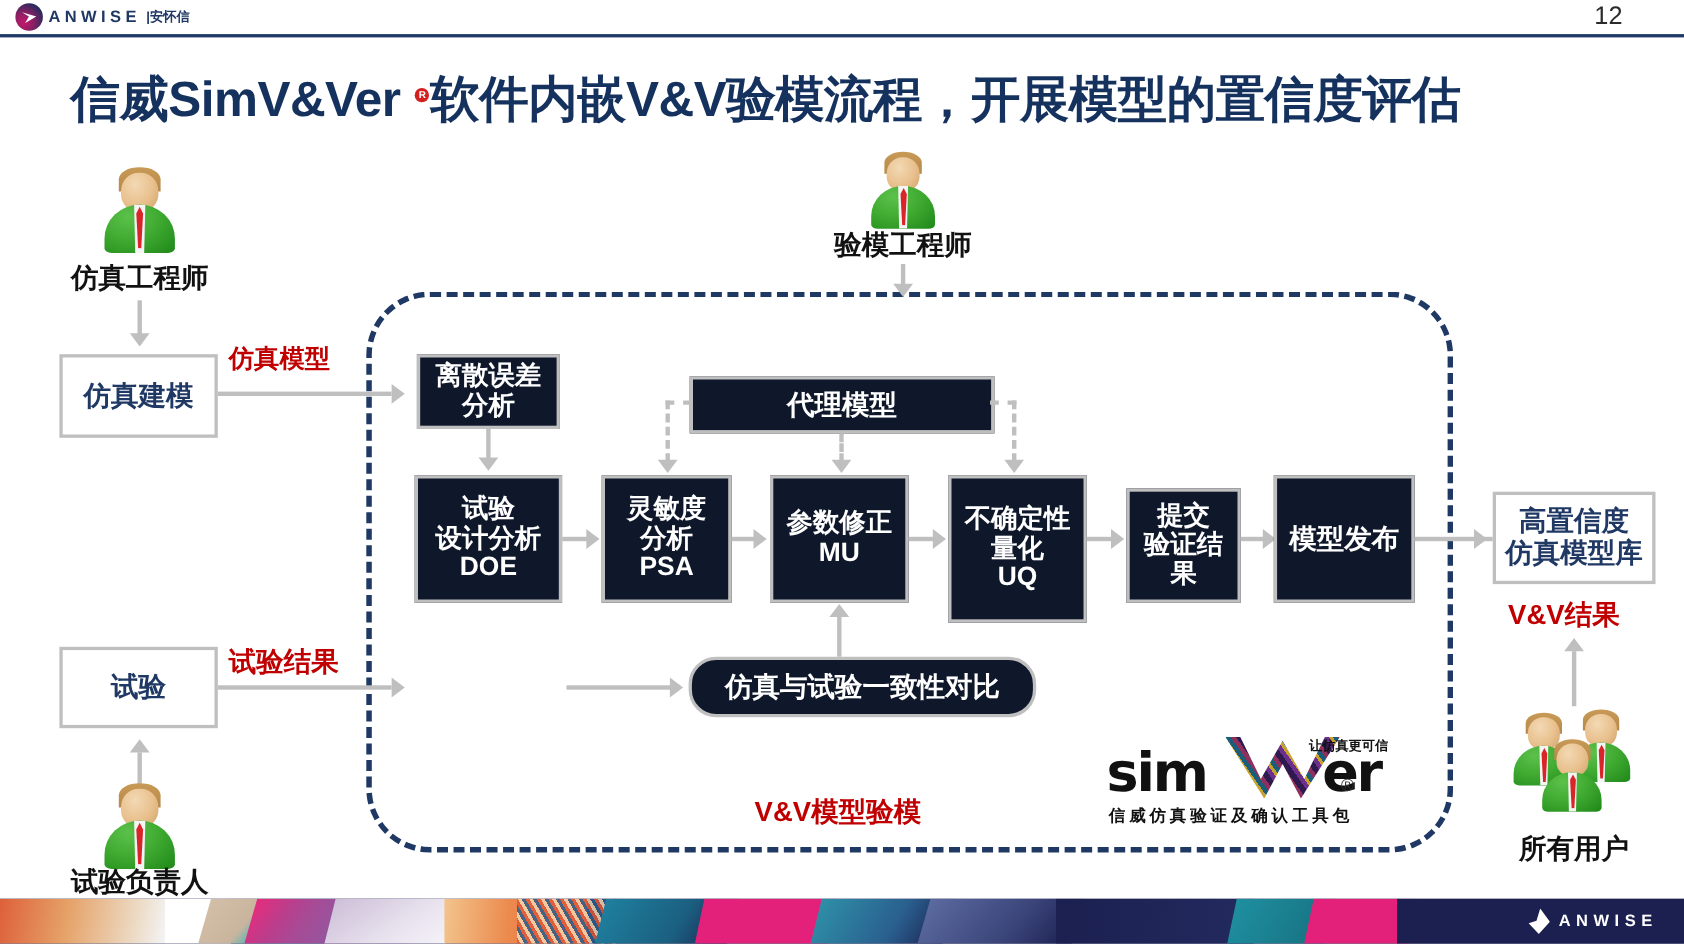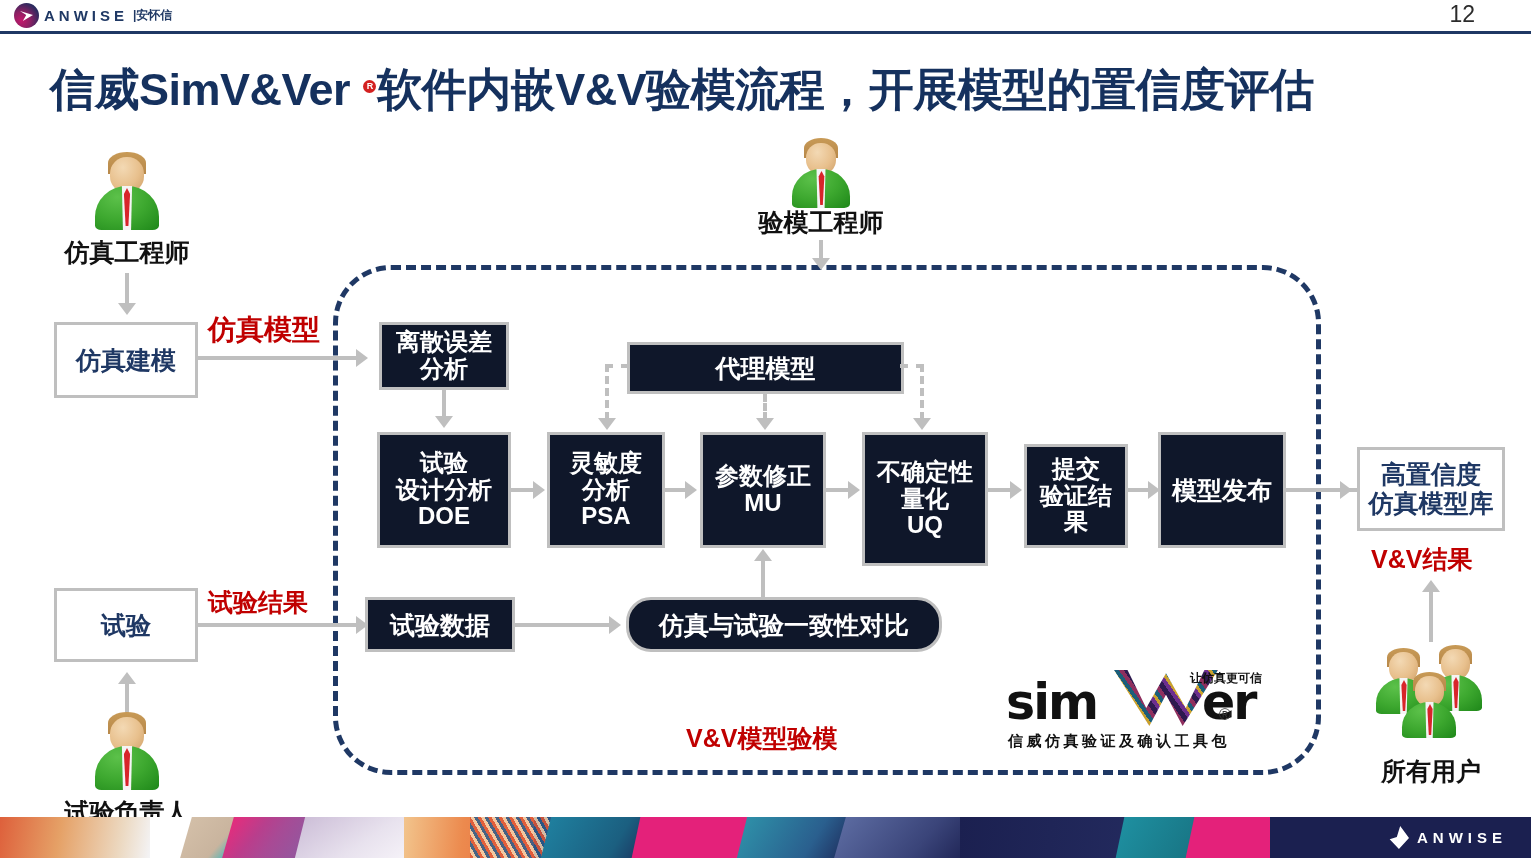--- a/index.html
+++ b/index.html
@@ -19,21 +19,21 @@
   .logo-mark{width:25px;height:25px;border-radius:50%;
     background:radial-gradient(circle at 30% 70%, #c2186b 0%, #8e1f63 35%, #2a2a5e 75%, #1b2050 100%);
     position:relative;}
   .logo-mark:after{content:"";position:absolute;left:6px;top:7px;width:13px;height:11px;
     background:#fff;clip-path:polygon(0% 10%,100% 45%,22% 100%,48% 46%);}
   .logo-txt{font-size:15px;font-weight:700;letter-spacing:4px;color:#1f3864;line-height:1;}
   .logo-sub{font-size:12px;font-weight:700;color:#1f3864;letter-spacing:0px;}
   .pagenum{position:absolute;right:56px;top:1px;font-size:23px;color:#2b2b2b;}
 
   
-  .title{position:absolute;left:50px;top:60px;width:1420px;
+  .title{position:absolute;left:64px;top:60px;width:1420px;
     font-size:45px;font-weight:700;color:#15315e;letter-spacing:-0.5px;white-space:nowrap;}
   .reg-dot{display:inline-block;width:13px;height:13px;border-radius:50%;
     background:#d32020;color:#fff;font-size:9px;line-height:13px;text-align:center;
     vertical-align:super;margin:0 1px;font-weight:700;}
 
   
   .mbox{position:absolute;background:#0f172a;border:3px solid #bfbfbf;
     color:#fff;font-weight:700;display:flex;align-items:center;justify-content:center;
     text-align:center;line-height:1.12;box-sizing:border-box;}
   .wbox{position:absolute;background:#fff;border:3px solid #bfbfbf;
@@ -116,42 +116,42 @@
     <div class="p-shirt" style="left:22px;top:34px;width:34px;height:44px;"></div>
     <div class="p-tie" style="left:32px;top:36px;width:14px;height:38px;"></div>
   </div>
   <div class="blklbl" style="left:55px;top:236px;width:144px;font-size:25px;">仿真工程师</div>
   <div class="ln ln-v" style="left:125px;top:273px;height:32px;"></div>
   <div class="arw arw-d" style="left:118px;top:303px;"></div>
 
   <div class="wbox" style="left:54px;top:322px;width:144px;height:76px;font-size:25px;">
     <span>仿真建模</span>
   </div>
-  <div class="redlbl" style="left:208px;top:313px;font-size:28px;">仿真模型</div>
+  <div class="redlbl" style="left:208px;top:313px;font-size:23px;">仿真模型</div>
 
   <div class="ln ln-h" style="left:198px;top:356px;width:158px;"></div>
   <div class="arw arw-r" style="left:356px;top:349px;"></div>
 
   <div class="wbox" style="left:54px;top:588px;width:144px;height:74px;font-size:25px;">
     <span>试验</span>
   </div>
   <div class="redlbl" style="left:208px;top:588px;font-size:25px;">试验结果</div>
   <div class="ln ln-h" style="left:198px;top:623px;width:158px;"></div>
   <div class="arw arw-r" style="left:356px;top:616px;"></div>
 
   <div class="ln ln-v" style="left:125px;top:684px;height:30px;"></div>
   <div class="arw arw-u" style="left:118px;top:672px;"></div>
   <div class="person" style="left:88px;top:712px;width:78px;height:78px;">
     <div class="p-hair" style="left:20px;top:0px;width:38px;height:22px;"></div>
     <div class="p-head" style="left:22px;top:5px;width:34px;height:35px;"></div>
     <div class="p-body" style="left:7px;top:34px;width:64px;height:44px;"></div>
     <div class="p-shirt" style="left:22px;top:34px;width:34px;height:44px;"></div>
     <div class="p-tie" style="left:32px;top:36px;width:14px;height:38px;"></div>
   </div>
-  <div class="blklbl" style="left:55px;top:785px;width:144px;font-size:25px;margin-top:11px;">试验负责人</div>
+  <div class="blklbl" style="left:55px;top:785px;width:144px;font-size:25px;">试验负责人</div>
 
   <div class="person" style="left:786px;top:138px;width:70px;height:70px;">
     <div class="p-hair" style="left:18px;top:0px;width:34px;height:20px;"></div>
     <div class="p-head" style="left:20px;top:5px;width:30px;height:31px;"></div>
     <div class="p-body" style="left:6px;top:31px;width:58px;height:39px;"></div>
     <div class="p-shirt" style="left:20px;top:31px;width:30px;height:39px;"></div>
     <div class="p-tie" style="left:29px;top:33px;width:13px;height:34px;"></div>
   </div>
   <div class="blklbl" style="left:746px;top:206px;width:150px;font-size:25px;">验模工程师</div>
   <div class="ln ln-v" style="left:819px;top:240px;height:22px;"></div>
@@ -217,23 +217,20 @@
   </div>
   <div class="ln ln-h" style="left:1128px;top:488px;width:22px;"></div>
   <div class="arw arw-r" style="left:1148px;top:481px;"></div>
 
   <div class="mbox" style="left:1158px;top:432px;width:128px;height:116px;font-size:25px;">
     <span>模型发布</span>
   </div>
   <div class="ln ln-h" style="left:1286px;top:488px;width:104px;"></div>
   <div class="arw arw-r" style="left:1340px;top:481px;"></div>
 
-  <div class="mbox" style="left:365px;top:597px;width:150px;height:55px;font-size:25px;">
-    <span>试验数据</span>
-  </div>
   <div class="ln ln-h" style="left:515px;top:623px;width:96px;"></div>
   <div class="arw arw-r" style="left:609px;top:616px;"></div>
 
   <div class="mbox" style="left:626px;top:597px;width:316px;height:55px;font-size:25px;border-radius:25px;">
     <span>仿真与试验一致性对比</span>
   </div>
 
   <div class="ln ln-v" style="left:761px;top:560px;height:37px;"></div>
   <div class="arw arw-u" style="left:754px;top:549px;"></div>
 

